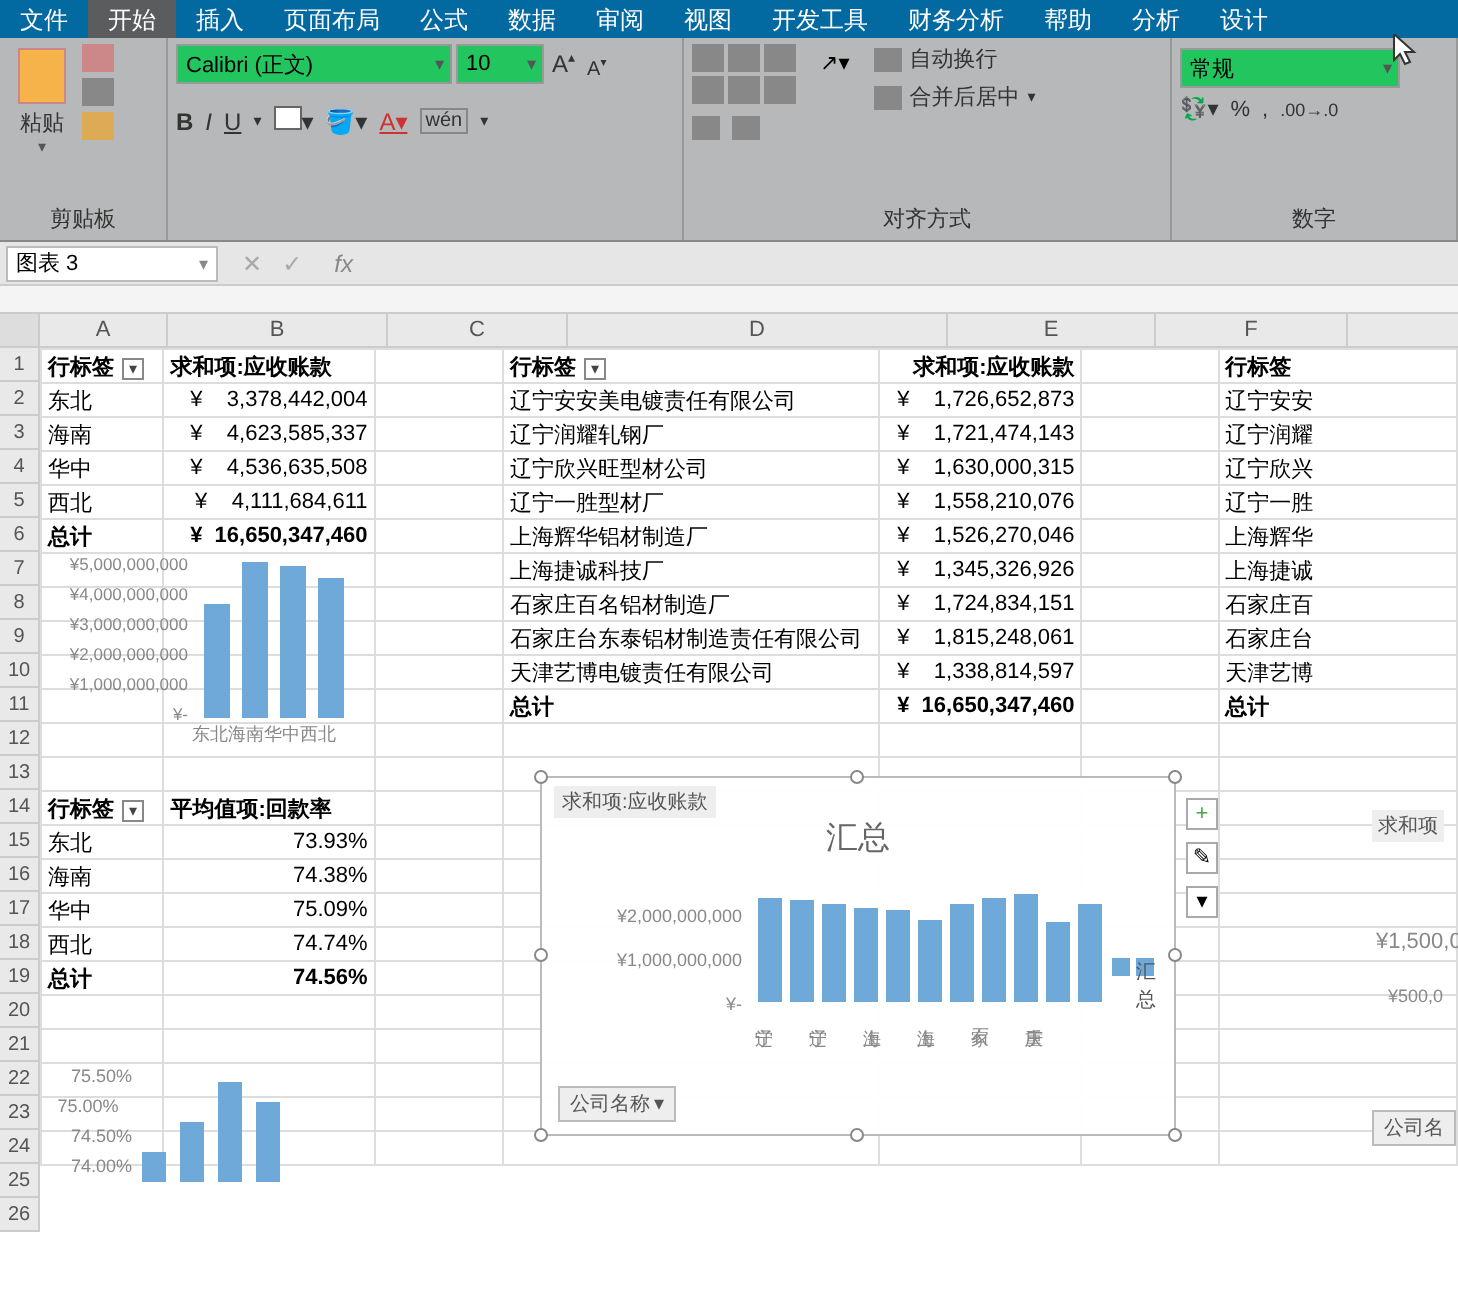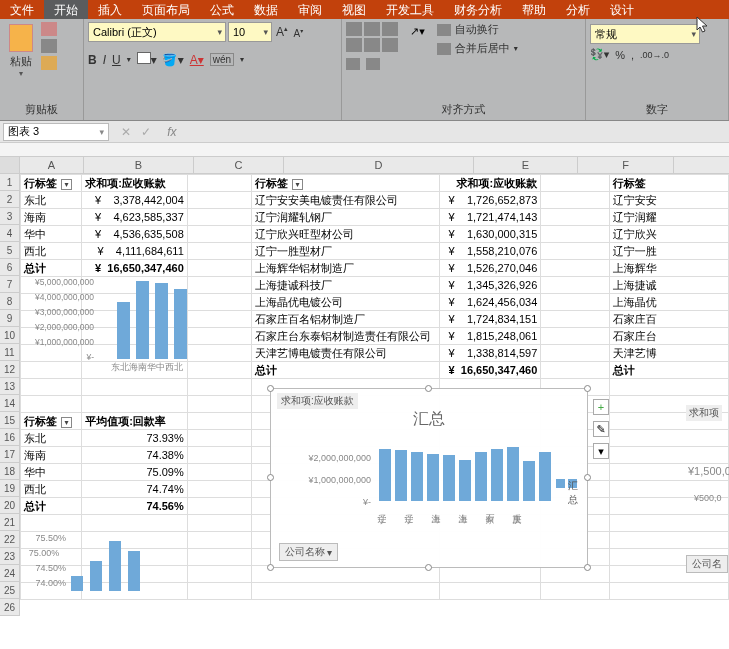--- a/index.html
+++ b/index.html
@@ -1,33 +1,33 @@
 <!DOCTYPE html>
 <html><head>
 <meta charset="utf-8">
 <style>
 * { box-sizing: border-box; margin: 0; padding: 0; font-family: "Microsoft YaHei", Arial, sans-serif; }
 body { background: #fff; width: 729px; height: 649px; overflow: hidden; font-size: 11px; }
 
 
-.tabs { background: #c2410c; height: 19px; display: flex; color: #fff; font-size: 12px; }
+.tabs { background: #0369a1; height: 19px; display: flex; color: #fff; font-size: 12px; }
 .tab { padding: 2px 10px; cursor: pointer; }
 .tab.active { background: #5a5c5e; }
 
 
 .ribbon { background: #b7b8b9; height: 102px; display: flex; border-bottom: 1px solid #888; }
 .group { border-right: 1px solid #999; height: 100%; display: flex; flex-direction: column; position: relative; }
 .group-body { flex: 1; display: flex; align-items: flex-start; padding: 3px 4px; }
 .group-label { text-align: center; font-size: 11px; color: #333; padding: 1px 0 3px; }
 .big-btn { display: flex; flex-direction: column; align-items: center; width: 34px; color: #333; font-size: 11px; padding-top: 2px; }
 .big-ico { width: 24px; height: 28px; background: #f6b34a; border: 1px solid #c88; margin-bottom: 2px; }
 .small-col { display: flex; flex-direction: column; margin-left: 3px; gap: 3px; }
 .small-ico { width: 16px; height: 14px; background: #888; }
 .font-sel { display: flex; gap: 2px; margin-bottom: 4px; }
-.combo { background: #fef9c3; border: 1px solid #999; height: 20px; display: flex; align-items: center; padding: 0 4px; font-size: 11px; position: relative; }
+.combo { background: #22c55e; border: 1px solid #999; height: 20px; display: flex; align-items: center; padding: 0 4px; font-size: 11px; position: relative; }
 .combo:after { content: "▾"; position: absolute; right: 3px; color: #555; font-size: 9px; }
 .row-btns { display: flex; gap: 6px; align-items: center; font-size: 12px; color: #333; }
 .row-btns span, .row-btns b, .row-btns i { display: inline-block; }
 .align-grid { display: grid; grid-template-columns: repeat(3, 16px); grid-template-rows: repeat(2, 14px); gap: 2px; }
 .align-grid span { background: #888; }
 .stack { display: flex; flex-direction: column; gap: 4px; font-size: 11px; color: #333; }
 .stack-item { display: flex; align-items: center; gap: 4px; }
 .ico16 { width: 14px; height: 12px; background: #888; }
 .num-group { display: flex; flex-direction: column; gap: 4px; padding-top: 2px; }
 .num-row { display: flex; gap: 6px; align-items: center; color: #333; }
@@ -58,21 +58,21 @@
 .chart-inset-title { position: absolute; top: 2px; left: 4px; background: #eee; font-size: 10px; padding: 1px 4px; color: #555; }
 .mini-title { text-align: center; font-size: 16px; color: #666; padding-top: 20px; }
 .bars { display: flex; align-items: flex-end; gap: 4px; height: 60px; }
 .bars div { width: 12px; background: #6fa9d9; }
 .axis-lbl { font-size: 9px; color: #888; }
 .legend-chip { display: flex; align-items: center; gap: 3px; font-size: 10px; color: #555; }
 .legend-chip span { width: 9px; height: 9px; background: #6fa9d9; }
 .filter-btn { background: #eee; border: 1px solid #bbb; font-size: 10px; padding: 1px 5px; color: #555; display: inline-flex; align-items: center; gap: 2px; }
 
 
-.leftchart { position: absolute; font-size: 9px; color: #888; padding-left: 15px; }
+.leftchart { position: absolute; font-size: 9px; color: #888; }
 .leftchart .ybars { display: flex; align-items: flex-end; gap: 6px; height: 84px; padding-left: 4px; }
 .leftchart .ybars div { width: 13px; background: #6fa9d9; }
 .leftchart .ylbls { position: absolute; left: 0; top: 0; font-size: 8.5px; line-height: 15px; text-align: right; width: 72px; }
 
 
 .bottomchart { position: absolute; font-size: 9px; color: #888; }
 .bottomchart .bars2 { display: flex; align-items: flex-end; gap: 7px; height: 50px; padding-left: 3px; }
 .bottomchart .bars2 div { width: 12px; background: #6fa9d9; }
 </style>
 </head>
@@ -307,29 +307,20 @@
             <td style="width:90px" class=""></td>
             <td style="width:190px" class="">上海捷诚科技厂</td>
             <td style="width:104px" class="num">¥&nbsp;&nbsp;&nbsp;&nbsp;1,345,326,926</td>
             <td style="width:96px" class=""></td>
             <td style="width:150px" class="">上海捷诚</td>
           </tr>
           <tr>
             <td style="width:64px" class=""></td>
             <td style="width:110px" class=""></td>
             <td style="width:90px" class=""></td>
-            <td style="width:190px" class="">上海晶优电镀公司</td>
-            <td style="width:104px" class="num">¥&nbsp;&nbsp;&nbsp;&nbsp;1,624,456,034</td>
-            <td style="width:96px" class=""></td>
-            <td style="width:150px" class="">上海晶优</td>
-          </tr>
-          <tr>
-            <td style="width:64px" class=""></td>
-            <td style="width:110px" class=""></td>
-            <td style="width:90px" class=""></td>
             <td style="width:190px" class="">石家庄百名铝材制造厂</td>
             <td style="width:104px" class="num">¥&nbsp;&nbsp;&nbsp;&nbsp;1,724,834,151</td>
             <td style="width:96px" class=""></td>
             <td style="width:150px" class="">石家庄百</td>
           </tr>
           <tr>
             <td style="width:64px" class=""></td>
             <td style="width:110px" class=""></td>
             <td style="width:90px" class=""></td>
             <td style="width:190px" class="">石家庄台东泰铝材制造责任有限公司</td>

